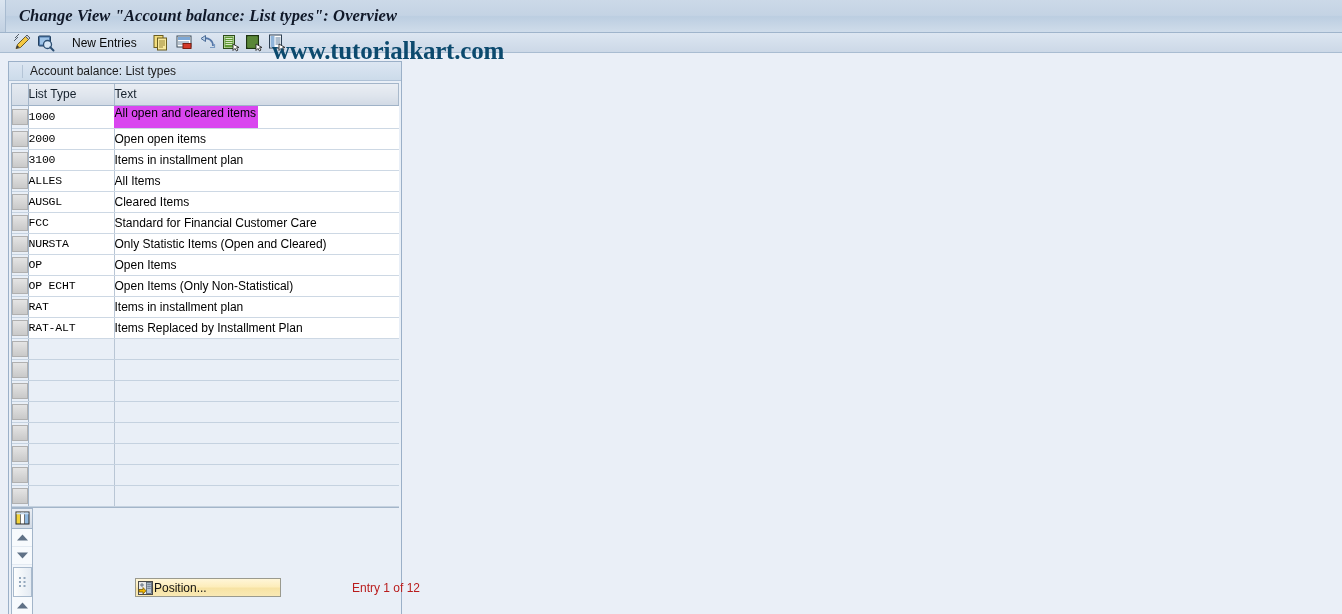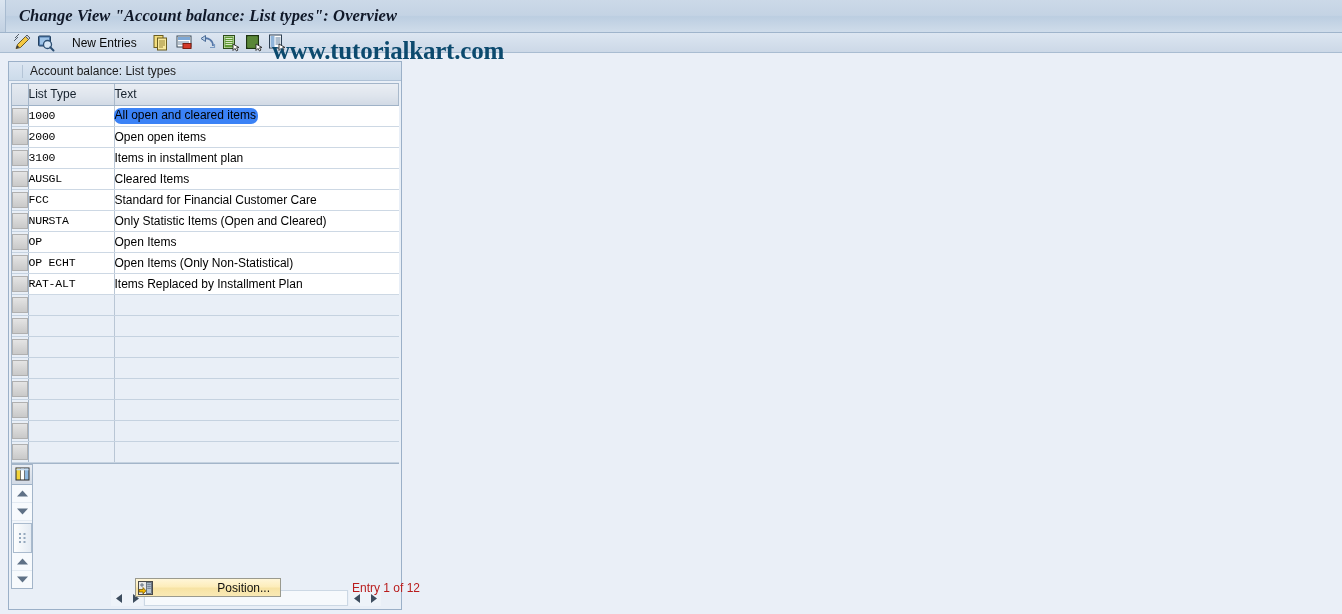--- a/index.html
+++ b/index.html
@@ -198,25 +198,24 @@
     font-size: 12px;
     color: #000;
   }
   tr.filled td.c-code, tr.filled td.c-text { background: #ffffff; }
   tr.empty td.c-code, tr.empty td.c-text { background: #e9eff7; }
   tr.empty td.c-code { border-bottom: 1px solid #c5d2e0; }
   tr.empty td.c-text { border-bottom: 1px solid #c5d2e0; }
 
   .cell-sel {
     display: inline-block;
-    background: #3b82f6;
-    padding: 1px 2px 2px 1px;
+    background: #d946ef;
+    padding: 1px 2px 8px 1px;
     margin-left: -1px;
     line-height: 13px;
-    border-radius: 7px;
   }
 
   
   .vcol {
     width: 22px;
     flex: none;
     border: 1px solid #a3b5c9;
     background: #f2f6fb;
     box-sizing: border-box;
     display: flex;
@@ -316,21 +315,21 @@
     width: 17px;
     height: 15px;
     margin-left: 1px;
     flex: none;
     display: flex;
     align-items: center;
     justify-content: center;
   }
   .pos-btn .pb-label {
     flex: 1;
-    text-align: right;
+    text-align: left;
     font-size: 12px;
     color: #111;
     padding-right: 10px;
     white-space: nowrap;
   }
   .entry-info {
     margin-left: 71px;
     font-size: 12px;
     color: #b91c1c;
     white-space: nowrap;
@@ -468,20 +467,27 @@
                 <td class="c-sel">
                   <div class="selbtn"></div>
                 </td>
                 <td class="c-code">3100</td>
                 <td class="c-text">Items in installment plan</td>
               </tr>
               <tr class="filled">
                 <td class="c-sel">
                   <div class="selbtn"></div>
                 </td>
+                <td class="c-code">ALLES</td>
+                <td class="c-text">All Items</td>
+              </tr>
+              <tr class="filled">
+                <td class="c-sel">
+                  <div class="selbtn"></div>
+                </td>
                 <td class="c-code">AUSGL</td>
                 <td class="c-text">Cleared Items</td>
               </tr>
               <tr class="filled">
                 <td class="c-sel">
                   <div class="selbtn"></div>
                 </td>
                 <td class="c-code">FCC</td>
                 <td class="c-text">Standard for Financial Customer Care</td>
               </tr>
@@ -498,20 +504,27 @@
                 </td>
                 <td class="c-code">OP</td>
                 <td class="c-text">Open Items</td>
               </tr>
               <tr class="filled">
                 <td class="c-sel">
                   <div class="selbtn"></div>
                 </td>
                 <td class="c-code">OP ECHT</td>
                 <td class="c-text">Open Items (Only Non-Statistical)</td>
+              </tr>
+              <tr class="filled">
+                <td class="c-sel">
+                  <div class="selbtn"></div>
+                </td>
+                <td class="c-code">RAT</td>
+                <td class="c-text">Items in installment plan</td>
               </tr>
               <tr class="filled">
                 <td class="c-sel">
                   <div class="selbtn"></div>
                 </td>
                 <td class="c-code">RAT-ALT</td>
                 <td class="c-text">Items Replaced by Installment Plan</td>
               </tr>
               <tr class="empty">
                 <td class="c-sel">

